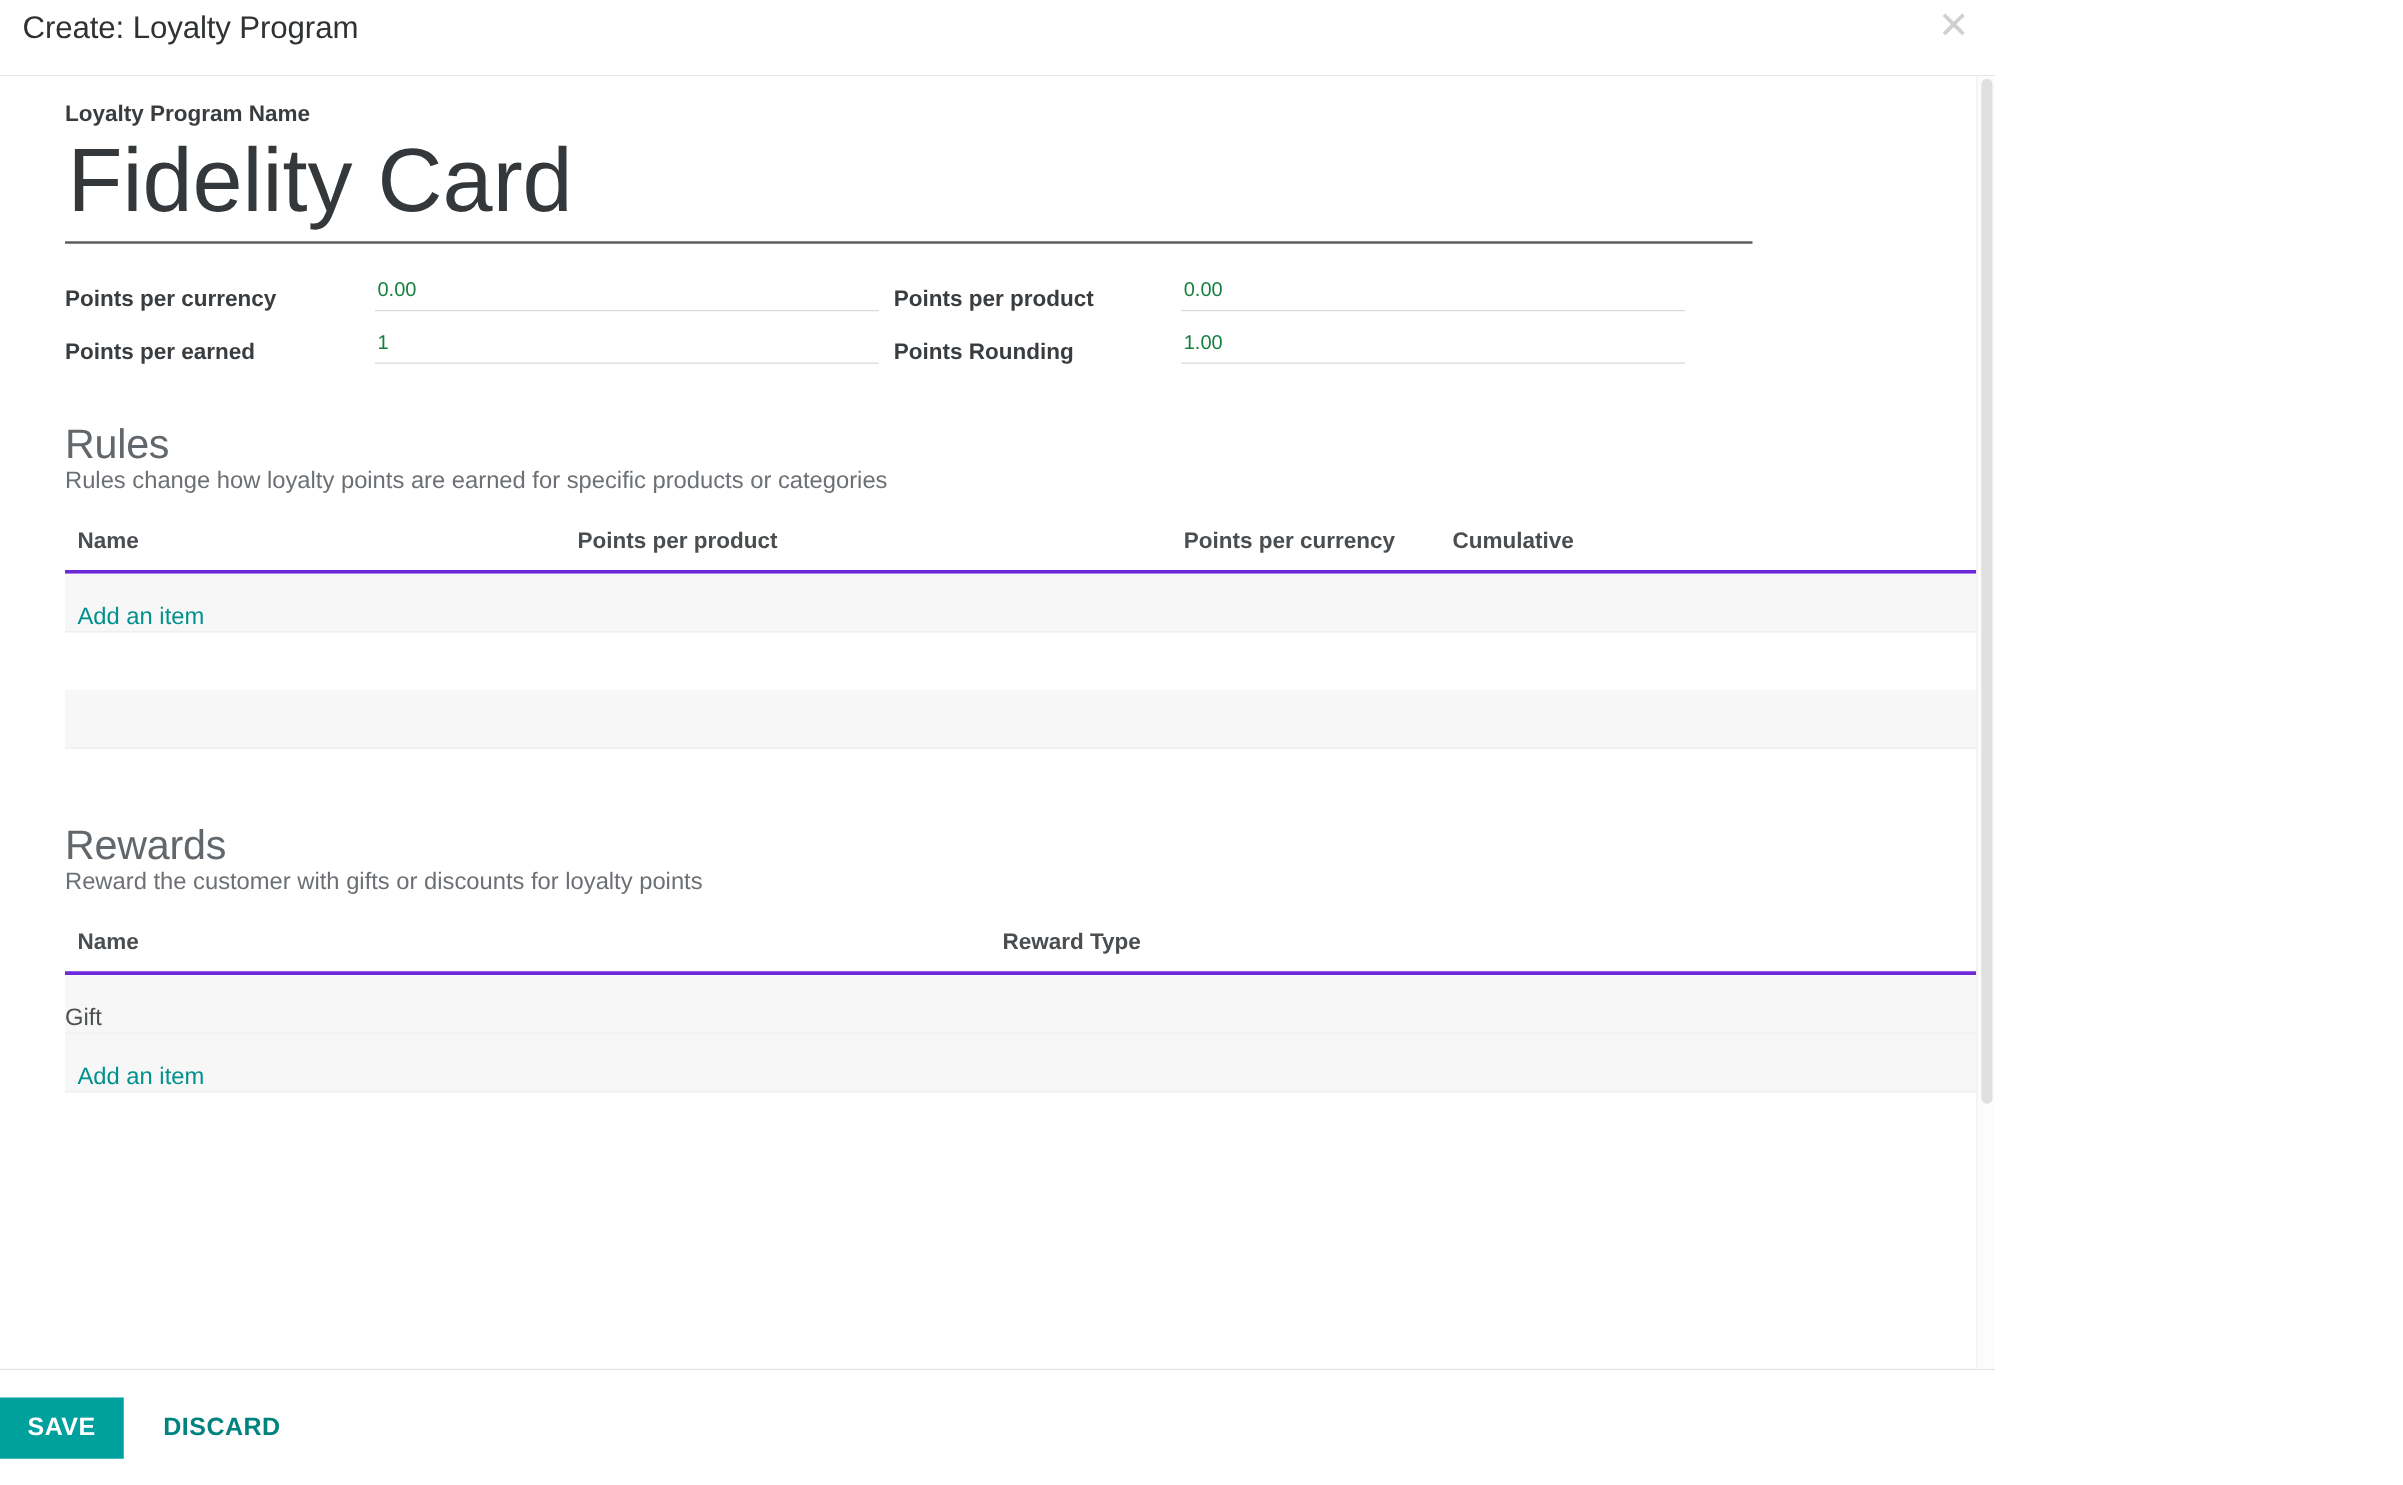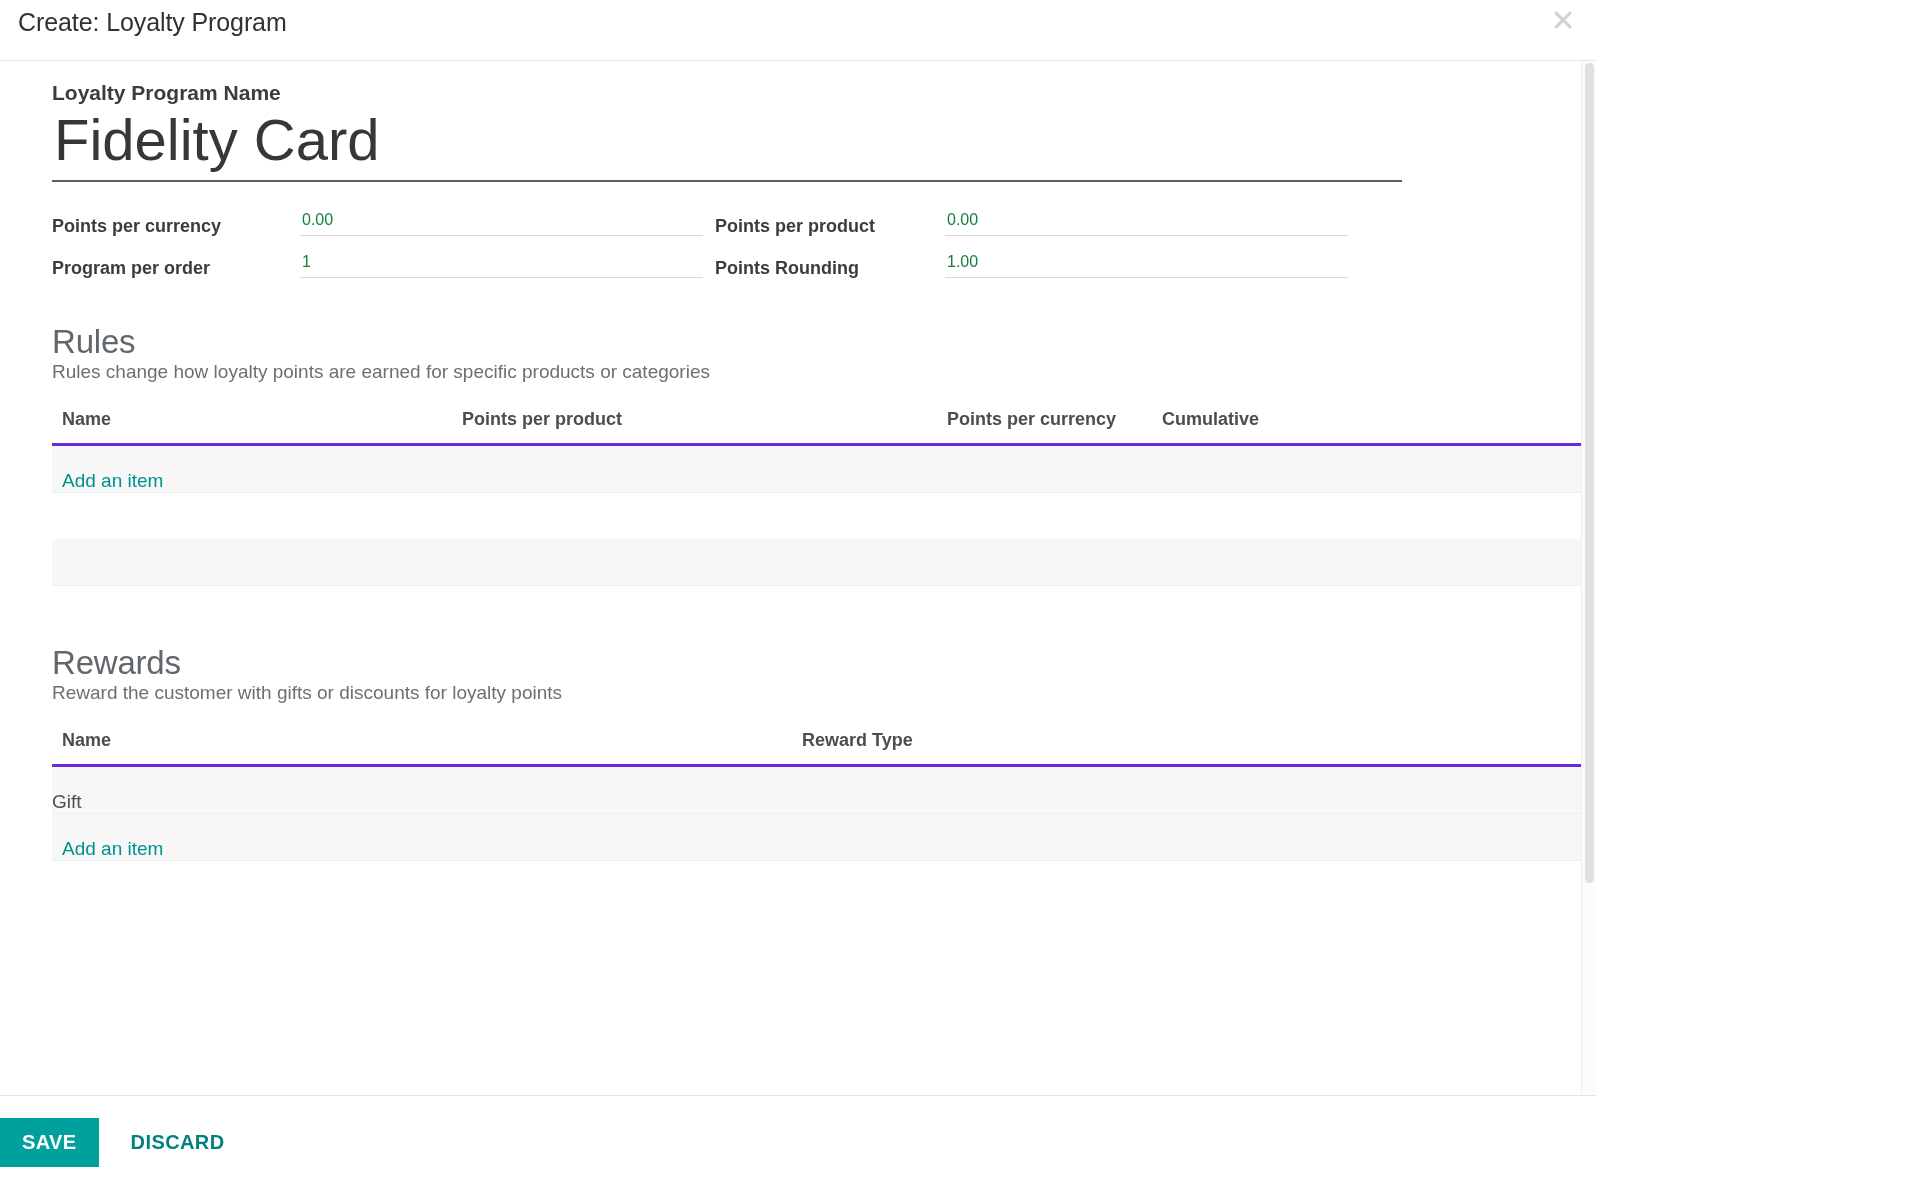--- a/index.html
+++ b/index.html
@@ -64,39 +64,39 @@
     background: #fff;
   }
   .sheet {
     position: relative;
     padding: 0 20px 0 52px;
     height: 100%;
   }
 
   
   .name-label {
-    font-size: 21px;
+    font-size: 18px;
     font-weight: bold;
     color: #3a3d40;
     padding-top: 20px;
     letter-spacing: 0px;
   }
   .name-input-wrap {
     width: 1350px;
     border-bottom: 2px solid #5c5f62;
     margin-top: 2px;
   }
   .name-input {
     display: block;
     width: 100%;
     border: 0;
     outline: none;
     padding: 0 0 6px 2px;
     font-family: "Liberation Sans", sans-serif;
-    font-size: 58px;
+    font-size: 72px;
     line-height: 1.15;
     color: #34383b;
     background: transparent;
     font-weight: 400;
   }
 
   
   .field-grid {
     display: grid;
     grid-template-columns: 248px 415px 230px 415px;
@@ -280,21 +280,21 @@
         <div class="f-label">Points per currency</div>
         <div class="f-value-wrap">
           <input class="f-input" type="text" value="0.00" style="">
         </div>
 
         <div class="f-label">Points per product</div>
         <div class="f-value-wrap">
           <input class="f-input" type="text" value="0.00" style="">
         </div>
 
-        <div class="f-label">Program per order</div>
+        <div class="f-label">Points per earned</div>
         <div class="f-value-wrap">
           <input class="f-input" type="text" value="1" style="">
         </div>
 
         <div class="f-label">Points Rounding</div>
         <div class="f-value-wrap">
           <input class="f-input" type="text" value="1.00" style="">
         </div>
       </div>
 

